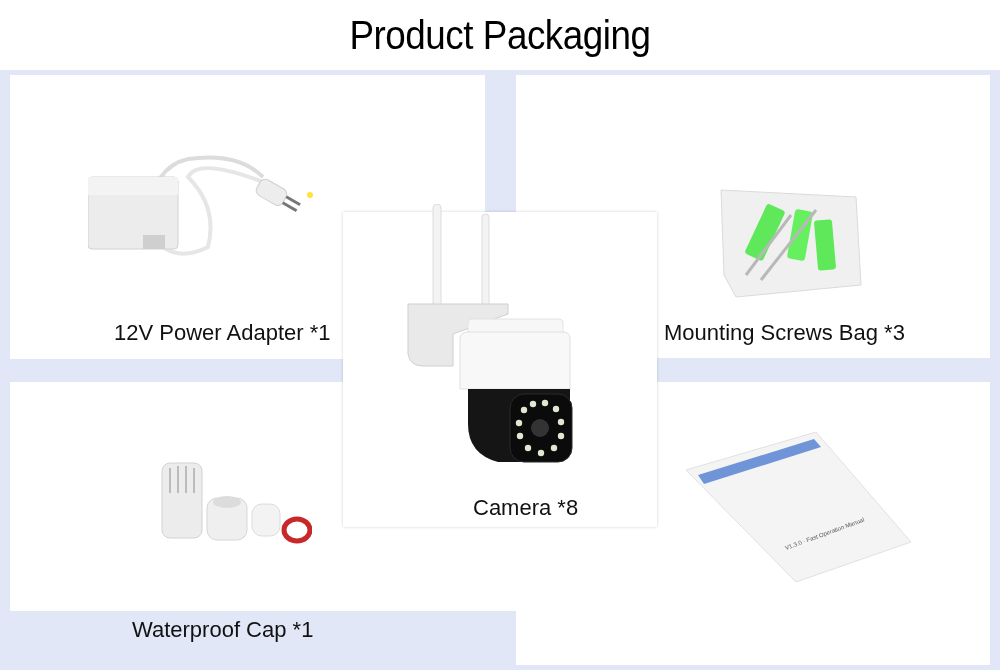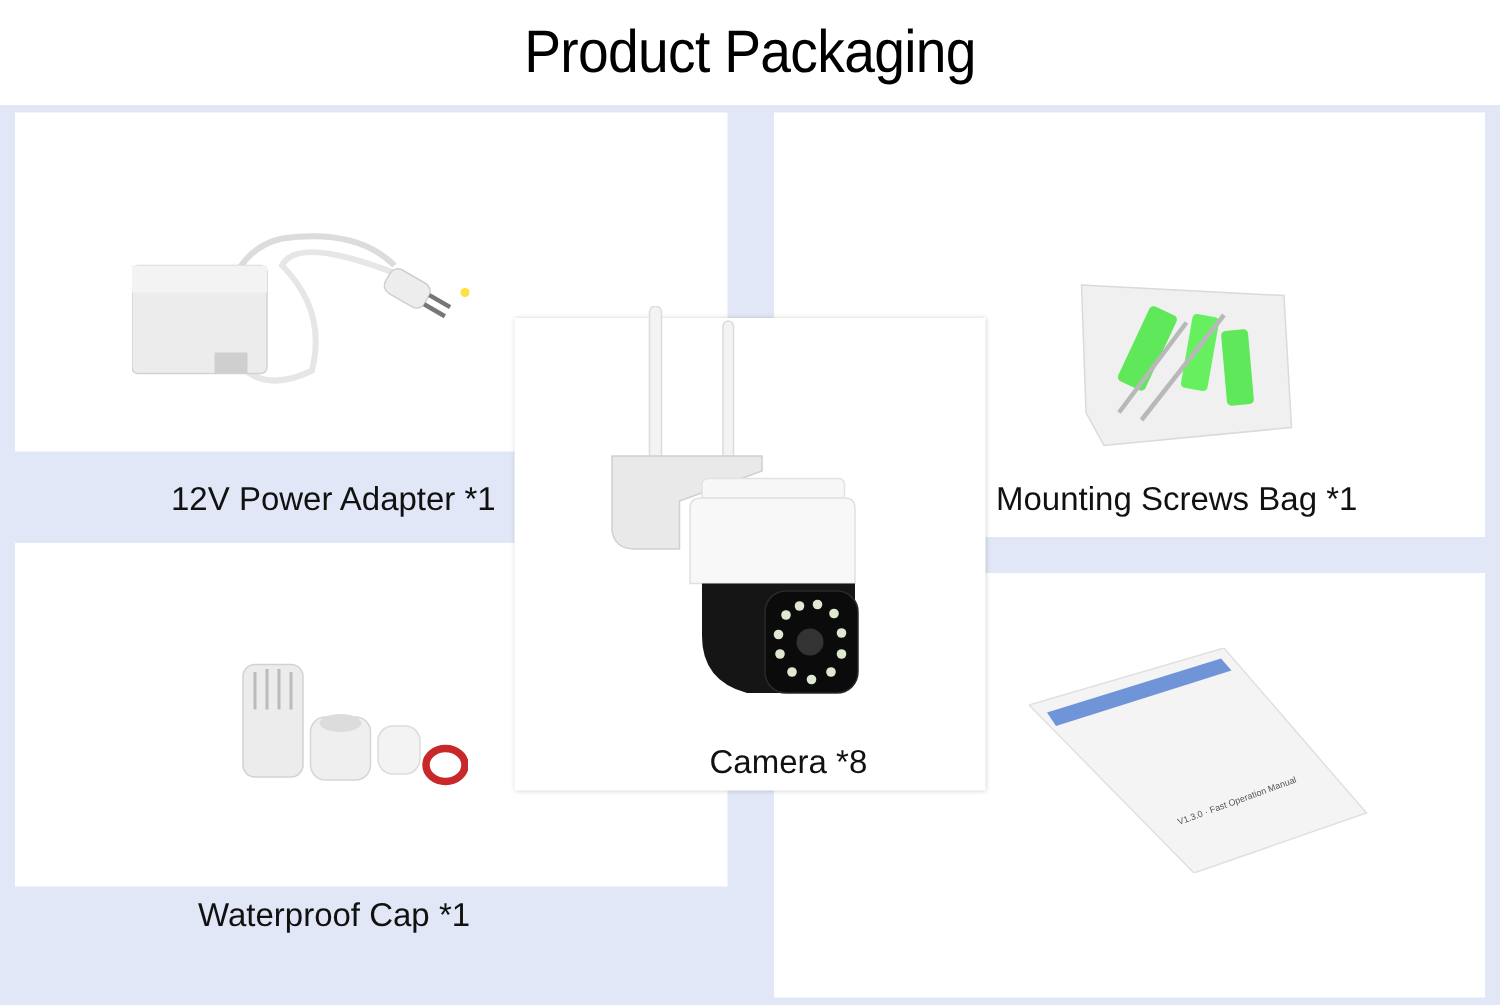--- a/index.html
+++ b/index.html
@@ -1,22 +1,22 @@
 <!DOCTYPE html>
 <html><head>
 <meta charset="utf-8">
 <style>
   html, body { margin:0; padding:0; }
   body { width:1000px; height:670px; background:#ffffff; position:relative; overflow:hidden; font-family:"Liberation Sans", sans-serif; }
   .title { position:absolute; left:0; top:0; width:1000px; height:70px; display:flex; align-items:center; justify-content:center; font-size:40px; color:#000; letter-spacing:-0.5px; transform:scaleX(0.92); }
   .bg { position:absolute; left:0; top:70px; width:1000px; height:600px; background:#e1e7f6; }
   .panel { position:absolute; background:#fff; }
-  .p-tl { left:10px; top:75px; width:475px; height:226px; }
+  .p-tl { left:10px; top:75px; width:475px; height:284px; }
   .p-tr { left:516px; top:75px; width:474px; height:283px; }
-  .p-bl { left:10px; top:362px; width:475px; height:229px; }
+  .p-bl { left:10px; top:382px; width:475px; height:229px;padding-left:44px; }
   .p-br { left:516px; top:382px; width:474px; height:283px; }
   .p-center { left:343px; top:212px; width:314px; height:315px; box-shadow:0 0 3px rgba(0,0,0,0.18); z-index:5; }
   .label { position:absolute; font-size:22px; color:#111; white-space:nowrap; }
   .illus { position:absolute; }
 </style>
 </head>
 <body>
 
 <div class="title">Product Packaging</div>
 <div class="bg"></div>
@@ -40,21 +40,21 @@
 
 <div class="panel p-tr">
   <svg class="illus" style="left:200px;top:110px" width="150" height="115" viewBox="0 0 150 115">
     <path d="M5 5 L140 12 L145 100 L20 112 L8 90 Z" fill="#f0f0f0" stroke="#dadada"></path>
     <rect x="40" y="20" width="20" height="55" rx="3" fill="#5ee85a" transform="rotate(25 50 45)"></rect>
     <rect x="75" y="25" width="18" height="50" rx="3" fill="#66f060" transform="rotate(10 84 50)"></rect>
     <rect x="100" y="35" width="18" height="50" rx="3" fill="#5ee85a" transform="rotate(-5 109 60)"></rect>
     <line x1="30" y1="90" x2="75" y2="30" stroke="#b8b8b8" stroke-width="3"></line>
     <line x1="45" y1="95" x2="100" y2="25" stroke="#b8b8b8" stroke-width="3"></line>
   </svg>
-  <div class="label" style="left:148px;top:245px">Mounting Screws Bag *1</div>
+  <div class="label" style="left:148px;top:245px">Mounting Screws Bag *3</div>
 </div>
 
 <div class="panel p-bl">
   <svg class="illus" style="left:142px;top:76px" width="160" height="90" viewBox="0 0 160 90">
     <rect x="10" y="5" width="40" height="75" rx="8" fill="#ececec" stroke="#d2d2d2"></rect>
     <g stroke="#bbb" stroke-width="2">
         <line x1="18" y1="10" x2="18" y2="35"></line>
         <line x1="26" y1="8" x2="26" y2="35"></line>
         <line x1="34" y1="8" x2="34" y2="35"></line>
         <line x1="42" y1="10" x2="42" y2="35"></line>

